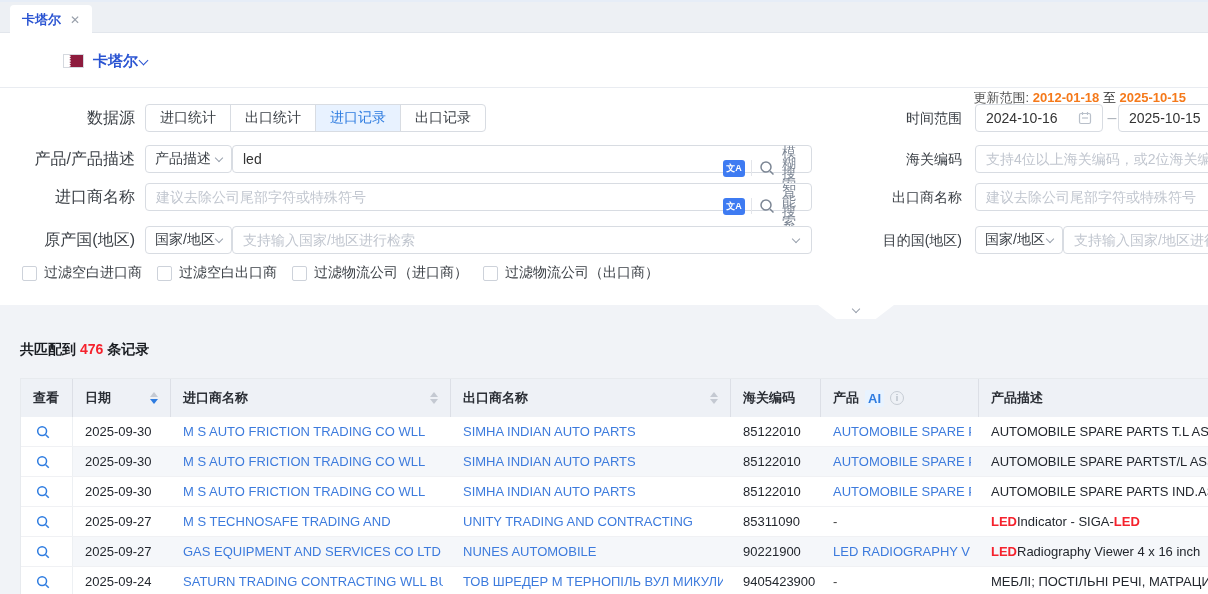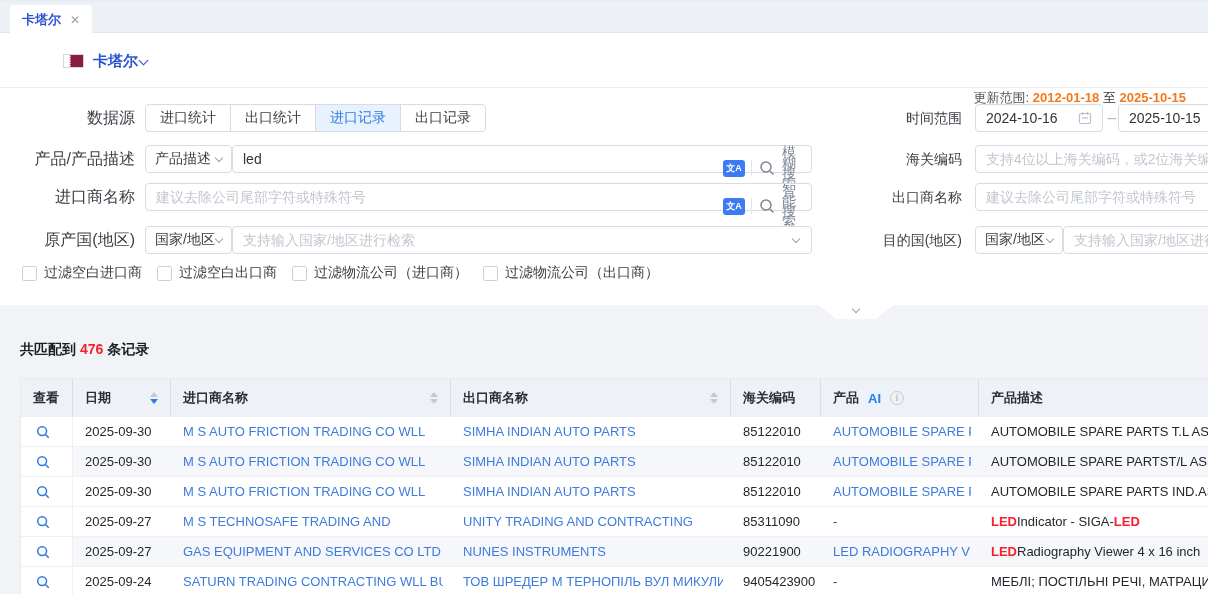--- a/index.html
+++ b/index.html
@@ -355,21 +355,21 @@
               <svg width="16" height="16" viewBox="0 0 18 18">
                 <circle cx="8" cy="8" r="5" fill="none" stroke="#2e7ce0" stroke-width="1.7"></circle>
                 <line x1="12" y1="12" x2="15.5" y2="15.5" stroke="#2e7ce0" stroke-width="1.7"></line>
               </svg>
             </div>
             <div class="td" style="width:98px">2025-09-27</div>
             <div class="td" style="width:280px">
               <a>GAS EQUIPMENT AND SERVICES CO LTD</a>
             </div>
             <div class="td" style="width:280px">
-              <a>NUNES INSTRUMENTS</a>
+              <a>NUNES AUTOMOBILE</a>
             </div>
             <div class="td" style="width:90px">90221900</div>
             <div class="td" style="width:158px">
               <a>LED RADIOGRAPHY VI...</a>
             </div>
             <div class="td" style="width:372px">
               <span class="hl">LED</span>
               <span class=""> Radiography Viewer 4 x 16 inch</span>
             </div>
           </div>

